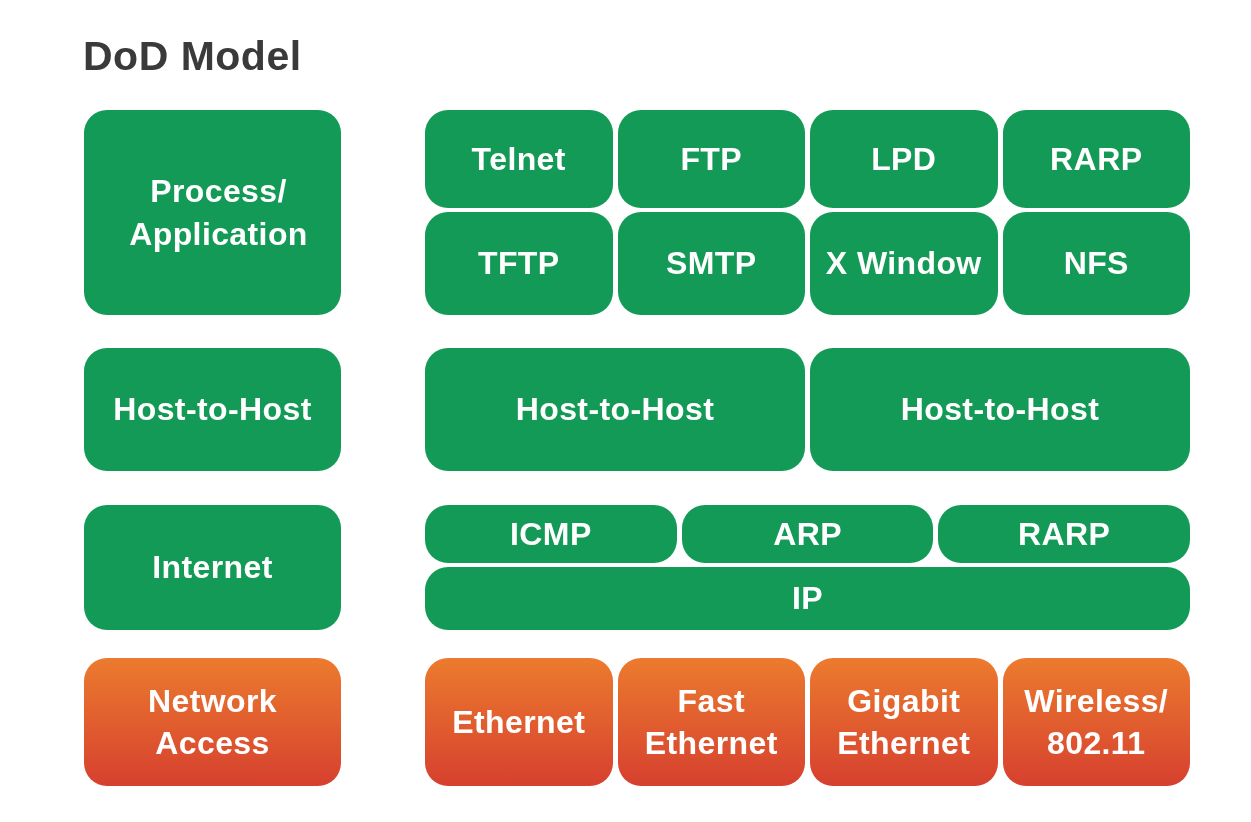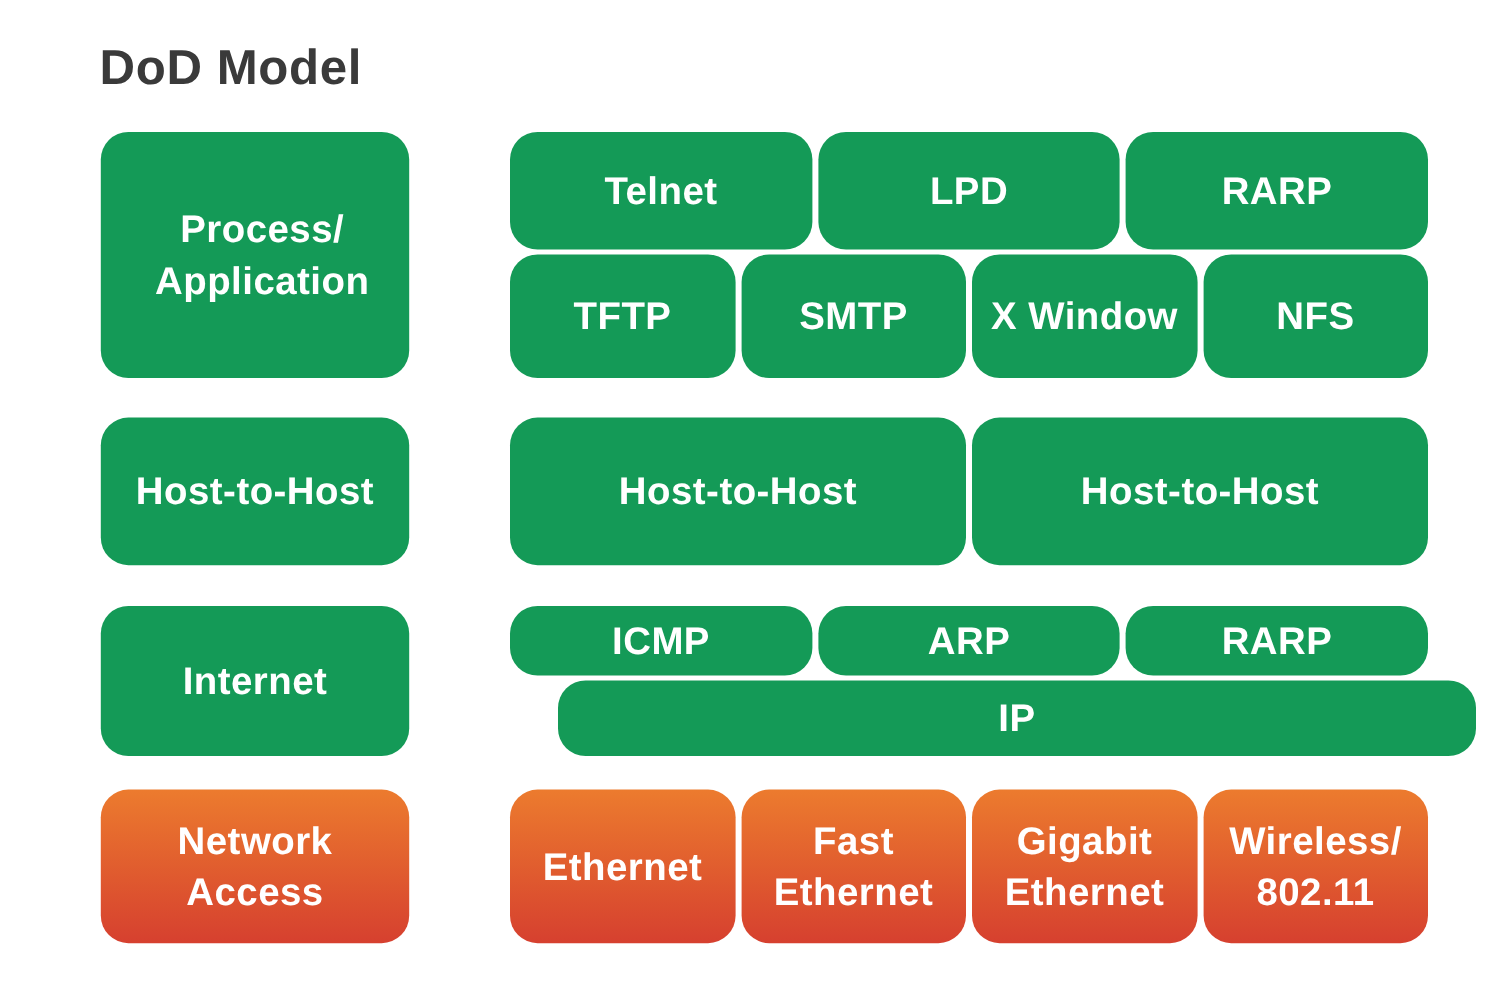--- a/index.html
+++ b/index.html
@@ -55,40 +55,41 @@
   .section { position: absolute; left: 425px; width: 765px; display: flex; }
   .sec-app      { top: 110px; height: 205px; flex-direction: column; gap: 4px; }
   .sec-h2h      { top: 348px; height: 123px; gap: 5px; }
   .sec-internet { top: 505px; height: 125px; flex-direction: column; gap: 4px; }
   .sec-network  { top: 658px; height: 128px; gap: 5px; }
 
   .prow { display: flex; gap: 5px; width: 100%; }
   .prow-app1 { height: 98px; }
   .prow-app2 { flex: 1; justify-content: space-between; }
   .prow-inet1 { height: 58px; }
-  .prow-inet2 { flex: 1; margin-left: 40px; }
+  .prow-inet2 { flex: 1; }
   .cell { flex: 1; }
 </style>
 </head>
 <body>
 
 <div class="canvas">
 
   <div class="page-title">DoD Model</div>
 
   <div class="box green layer layer-app">Process/
 Application</div>
   <div class="box green layer layer-h2h">Host-to-Host</div>
   <div class="box green layer layer-internet">Internet</div>
   <div class="box orange layer layer-network">Network
 Access</div>
 
   <div class="section sec-app">
     <div class="prow prow-app1">
       <div class="box green cell">Telnet</div>
+      <div class="box green cell">FTP</div>
       <div class="box green cell">LPD</div>
       <div class="box green cell">RARP</div>
     </div>
     <div class="prow prow-app2">
       <div class="box green cell">TFTP</div>
       <div class="box green cell">SMTP</div>
       <div class="box green cell">X Window</div>
       <div class="box green cell">NFS</div>
     </div>
   </div>

